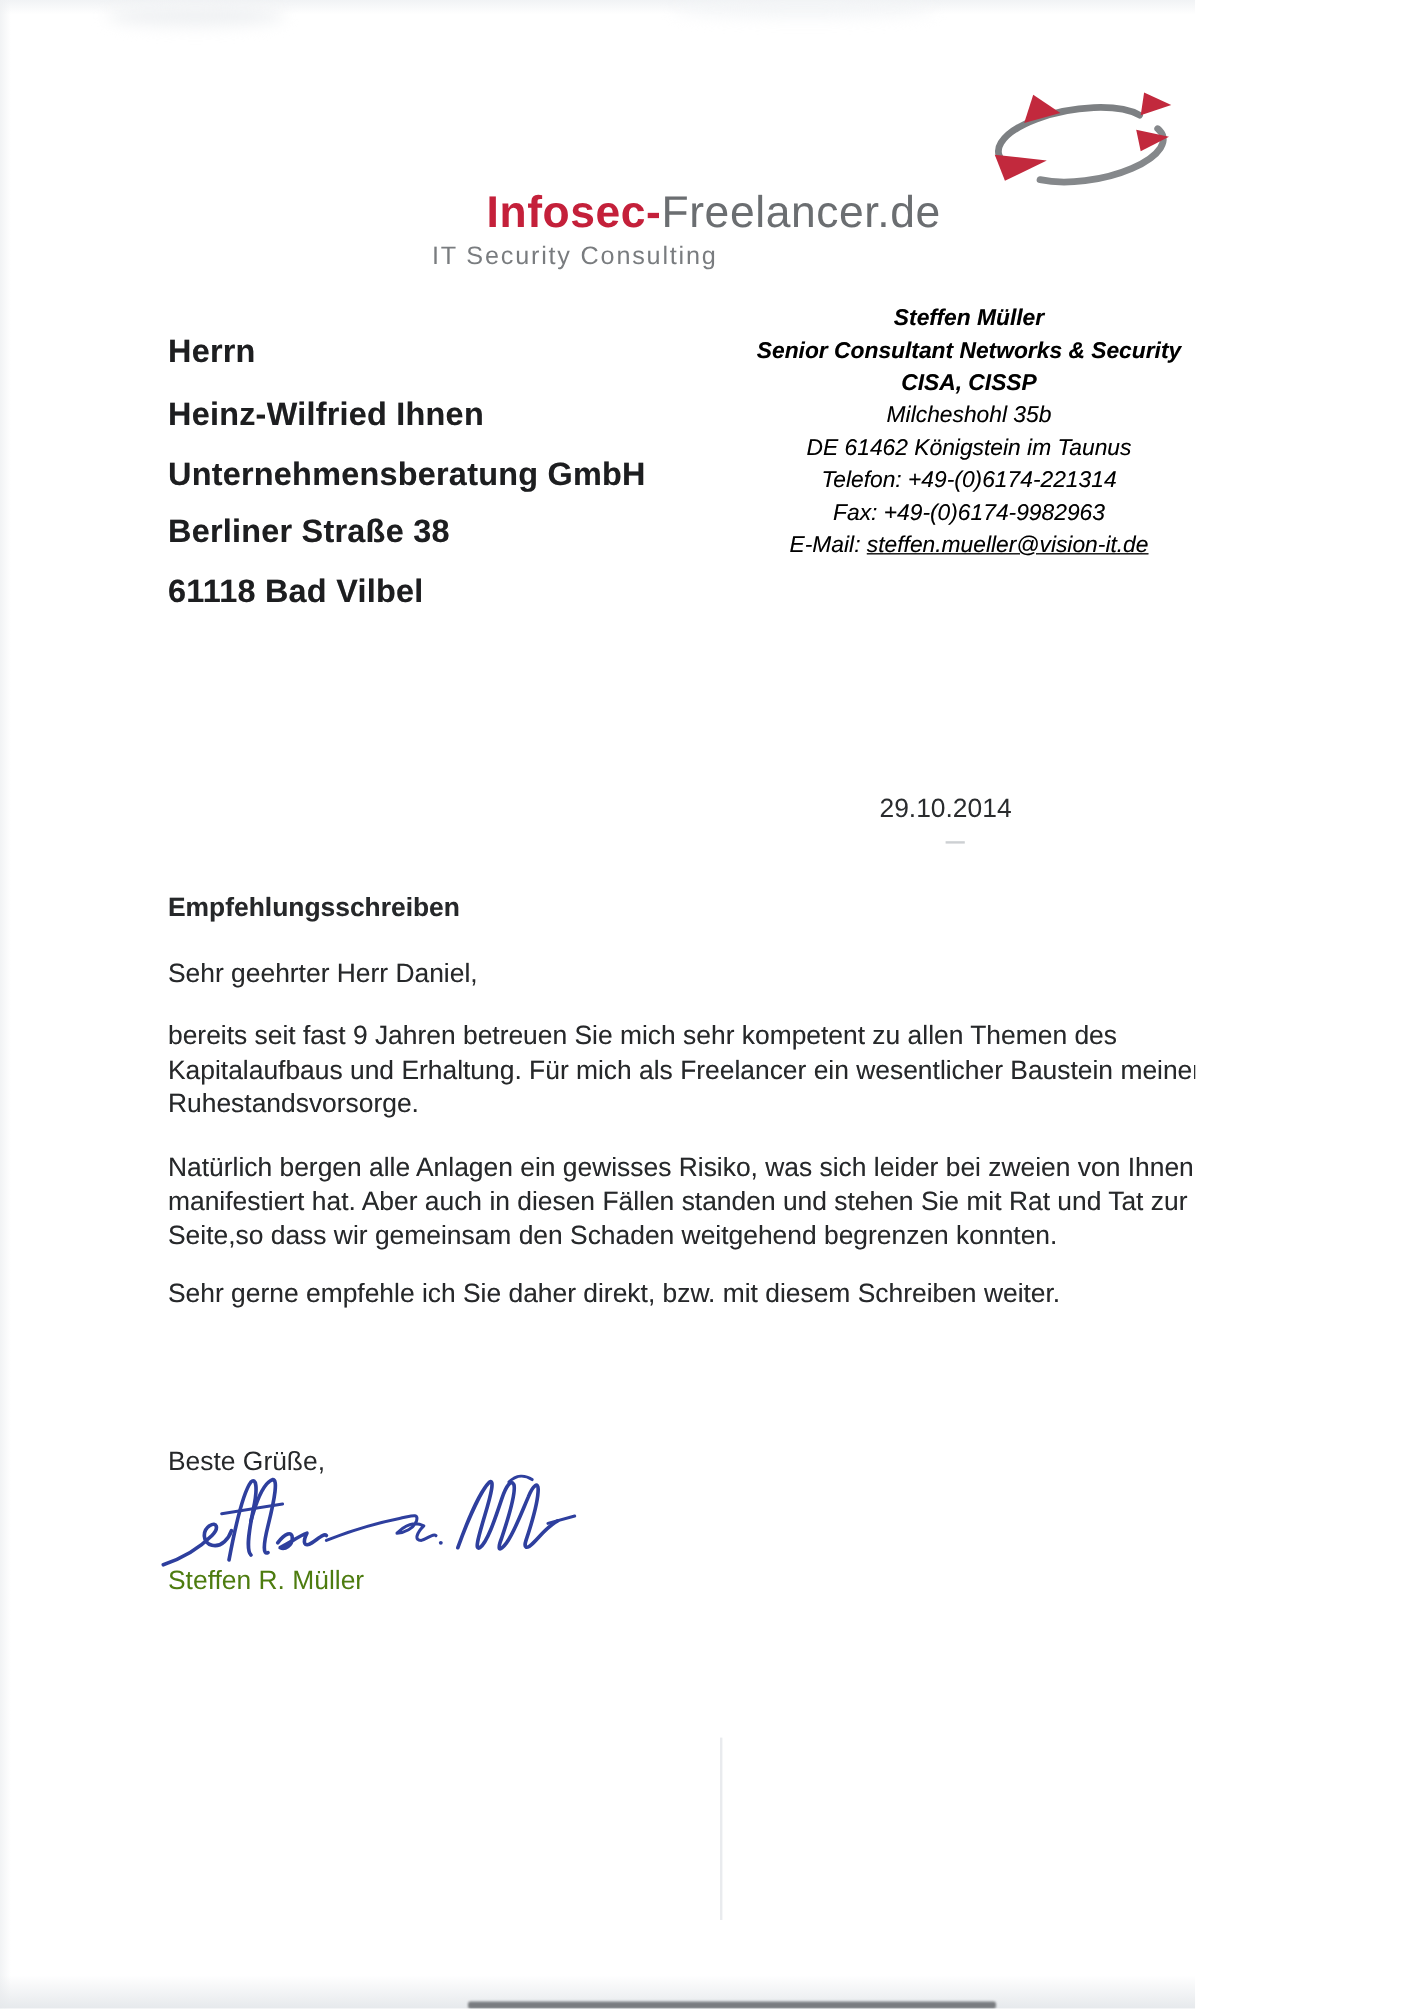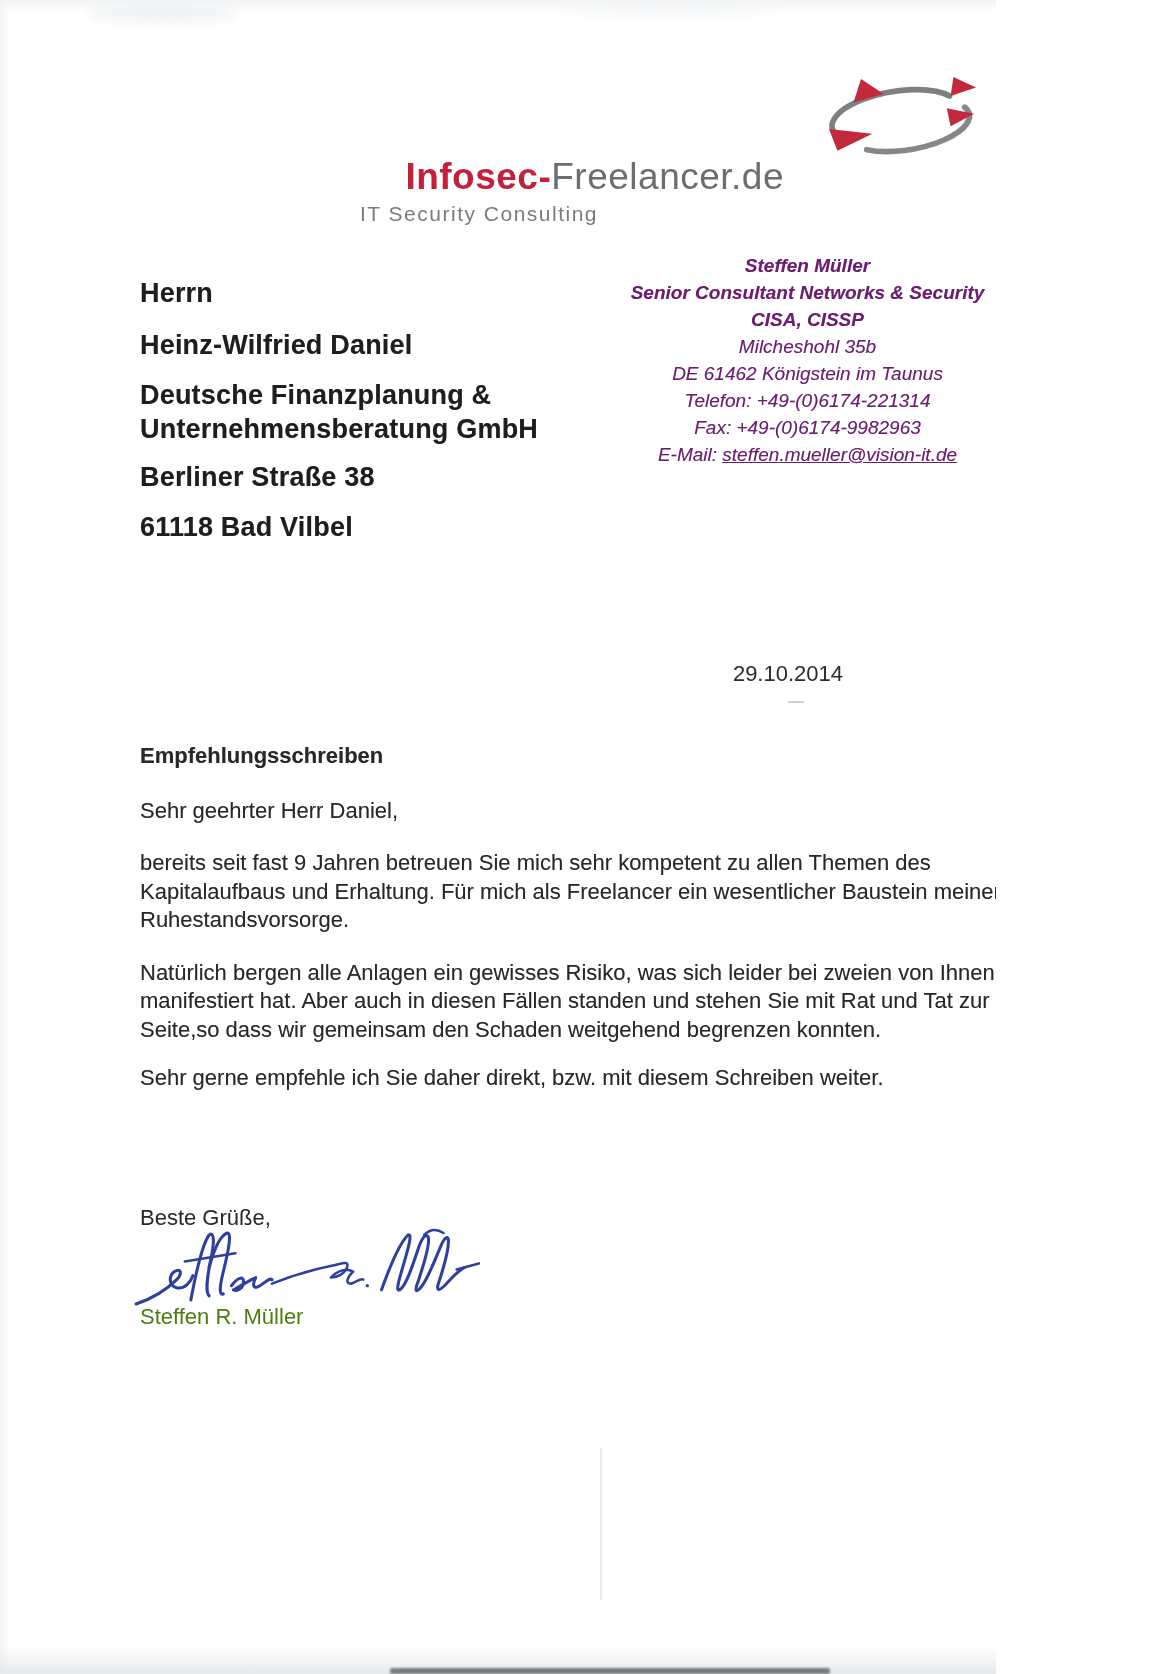--- a/index.html
+++ b/index.html
@@ -36,21 +36,21 @@
                 text-align:right; font-size:37px; font-weight:700;
                 letter-spacing:0.5px; white-space:nowrap; }
   .brand-red  { color:#c4203a; }
   .brand-gray { color:#6b6e71; font-weight:400; }
   .logo-tagline { position:absolute; right:236px; top:202px; width:400px;
                 text-align:left; font-size:21px; color:#797c7f; letter-spacing:1.5px; }
 
   
   .sender { position:absolute; left:580px; top:252px; width:455px;
             text-align:center; font-style:italic; font-size:19px; line-height:27px;
-            color:#701a75; text-shadow:0 0 0.5px rgba(40,40,40,.4); }
+            color:#000000; text-shadow:0 0 0.5px rgba(40,40,40,.4); }
   .sender .strong { font-weight:700; }
   .sender .email-link { text-decoration:underline; }
 
   
   .recipient { position:absolute; left:140px; top:280px; width:430px;
                font-weight:700; font-size:27px; line-height:26px; color:#1d1e20;
                letter-spacing:.2px; text-shadow:0 0 0.5px rgba(20,20,20,.4); }
   .recipient .mb-lg { margin-bottom:26px; }
   .recipient .mb-md { margin-bottom:24px; }
   .recipient .mb-sm { margin-bottom:8px; }
@@ -106,22 +106,21 @@
     <div class="strong">CISA, CISSP</div>
     <div>Milcheshohl 35b</div>
     <div>DE 61462 Königstein im Taunus</div>
     <div>Telefon: +49-(0)6174-221314</div>
     <div>Fax: +49-(0)6174-9982963</div>
     <div><span>E-Mail: </span><span class="email-link">steffen.mueller@vision-it.de</span></div>
   </div>
 
   <div class="recipient">
     <div class="mb-lg">Herrn</div>
-    <div class="mb-md">Heinz-Wilfried Daniel</div>
-    <div class="mb-sm">Deutsche Finanzplanung &amp;</div>
+    <div class="mb-md">Heinz-Wilfried Ihnen</div>
     <div class="mb-co">Unternehmensberatung GmbH</div>
     <div class="mb-md">Berliner Straße 38</div>
     <div>61118 Bad Vilbel</div>
   </div>
 
   <div class="date">29.10.2014</div>
 
   <div class="letter-body">
     <div class="subject">Empfehlungsschreiben</div>
     <div class="greeting">Sehr geehrter Herr Daniel,</div>

